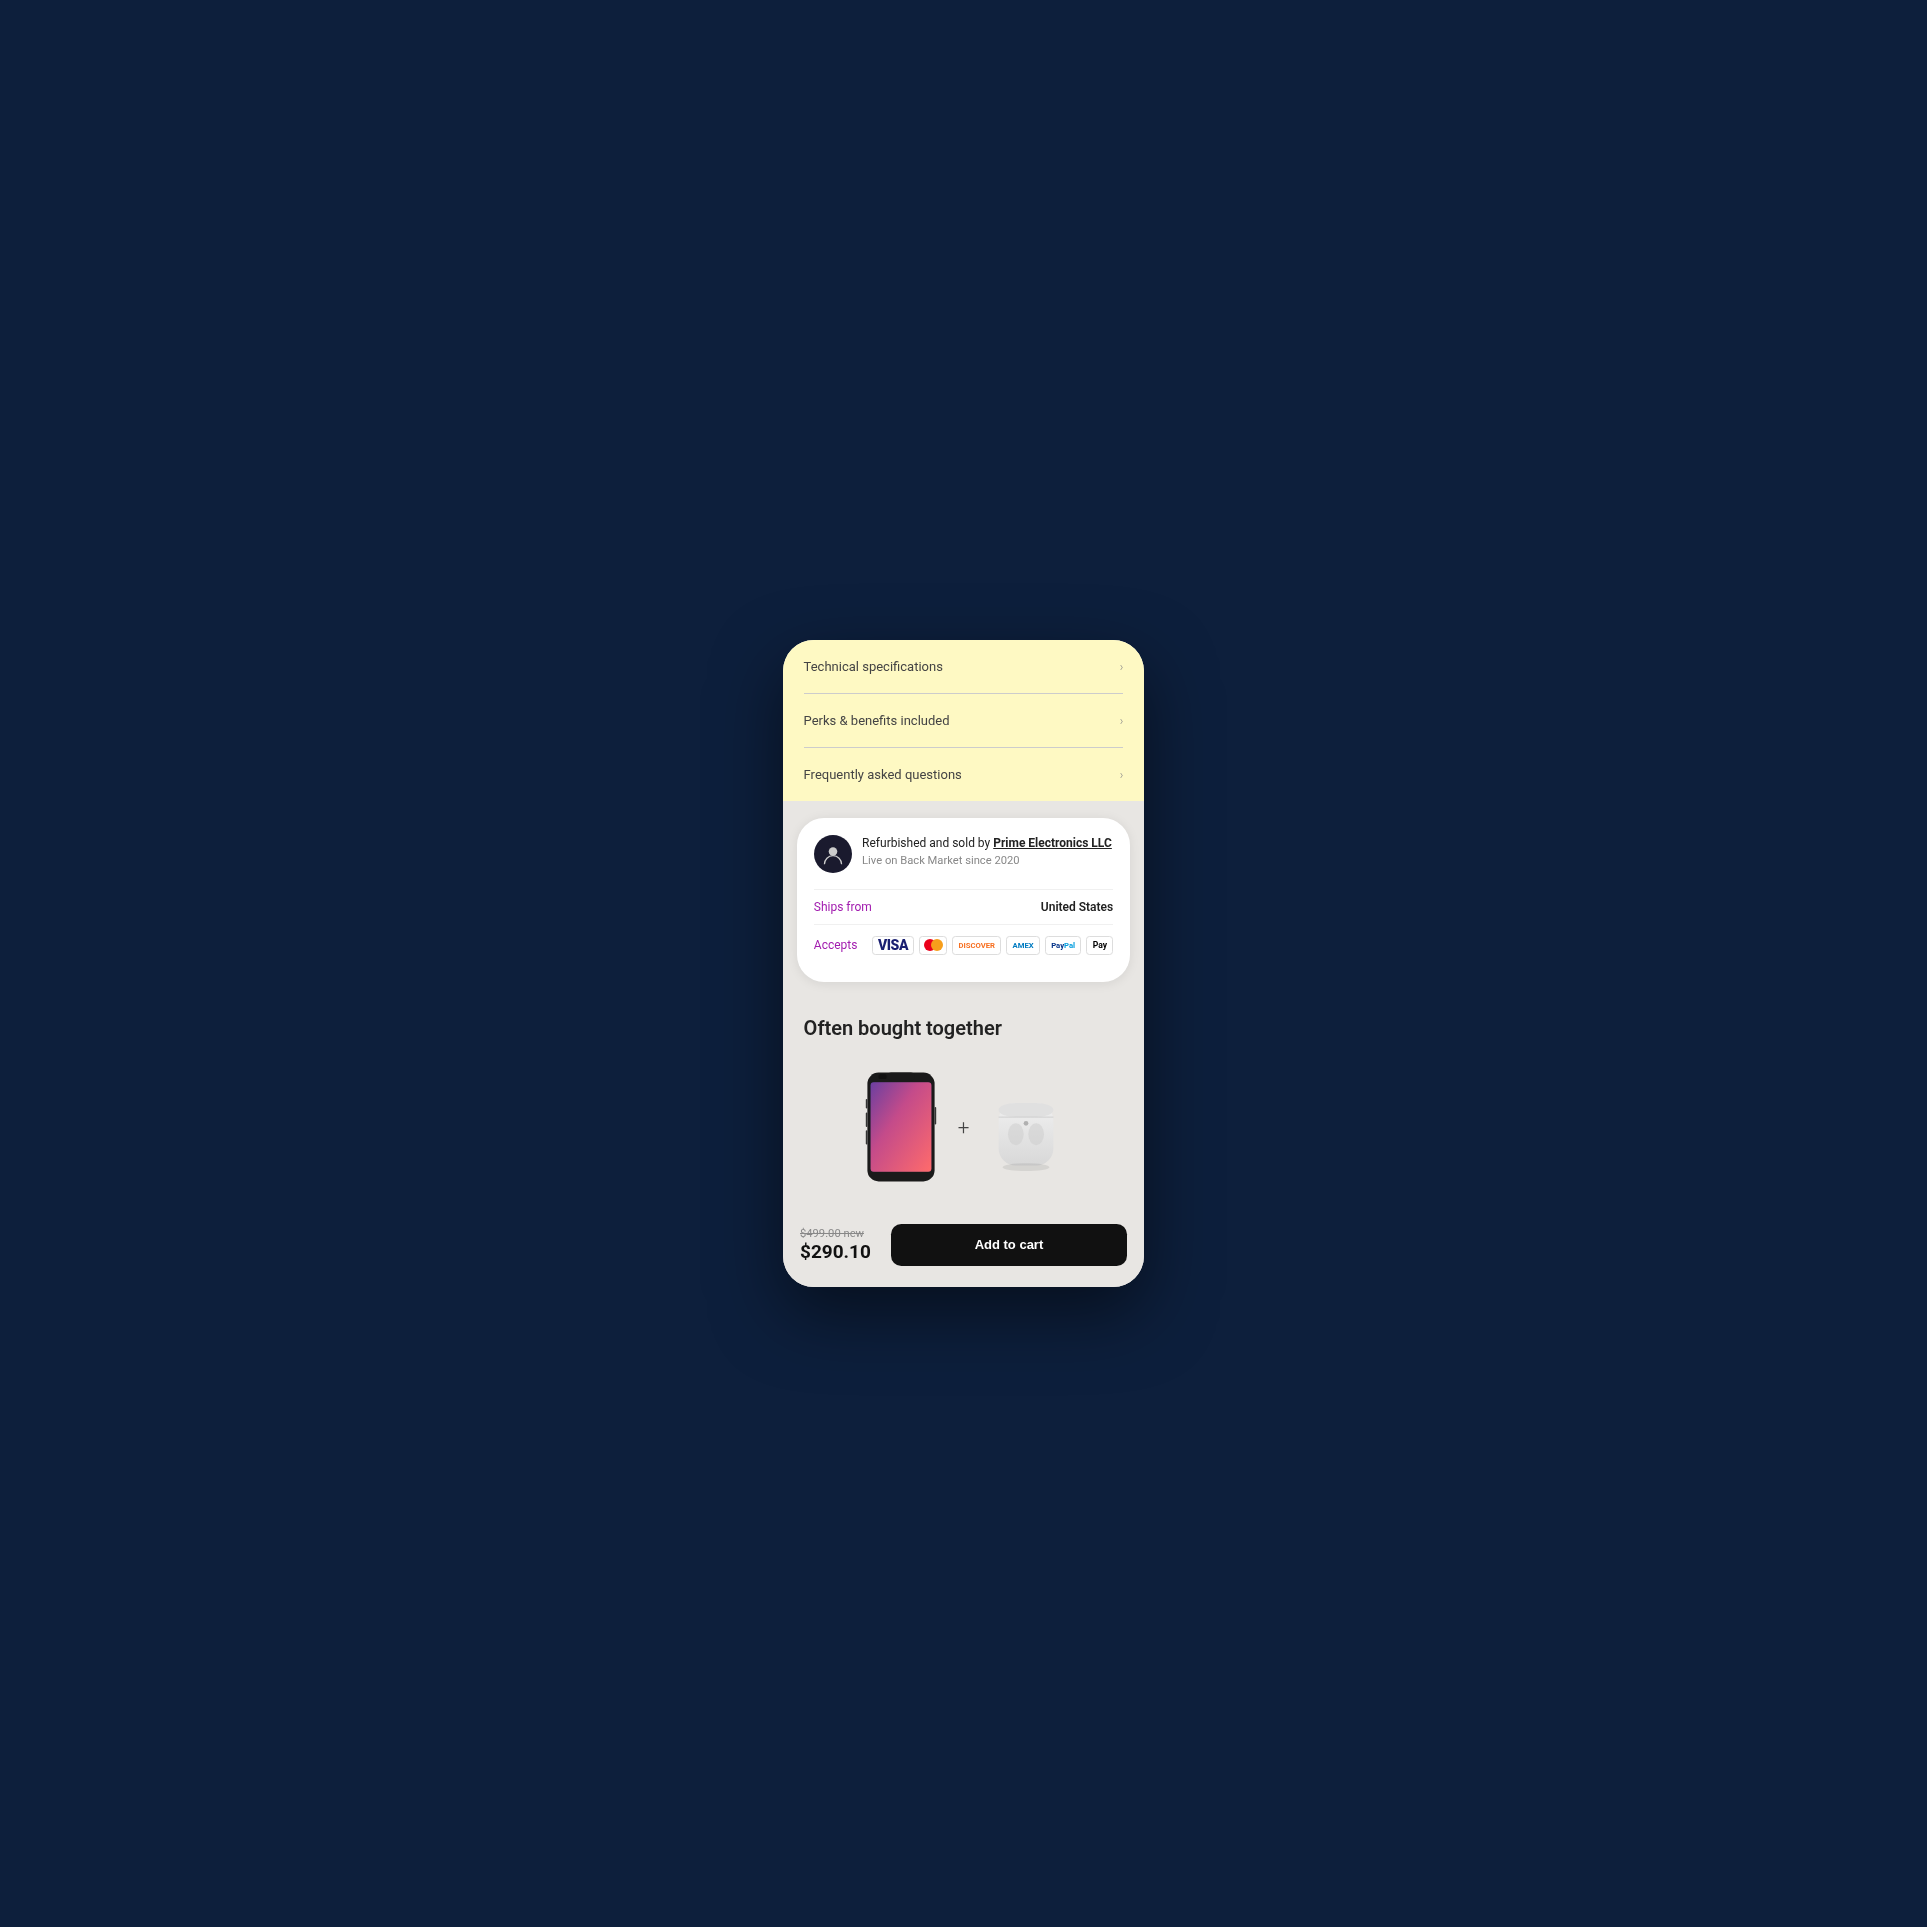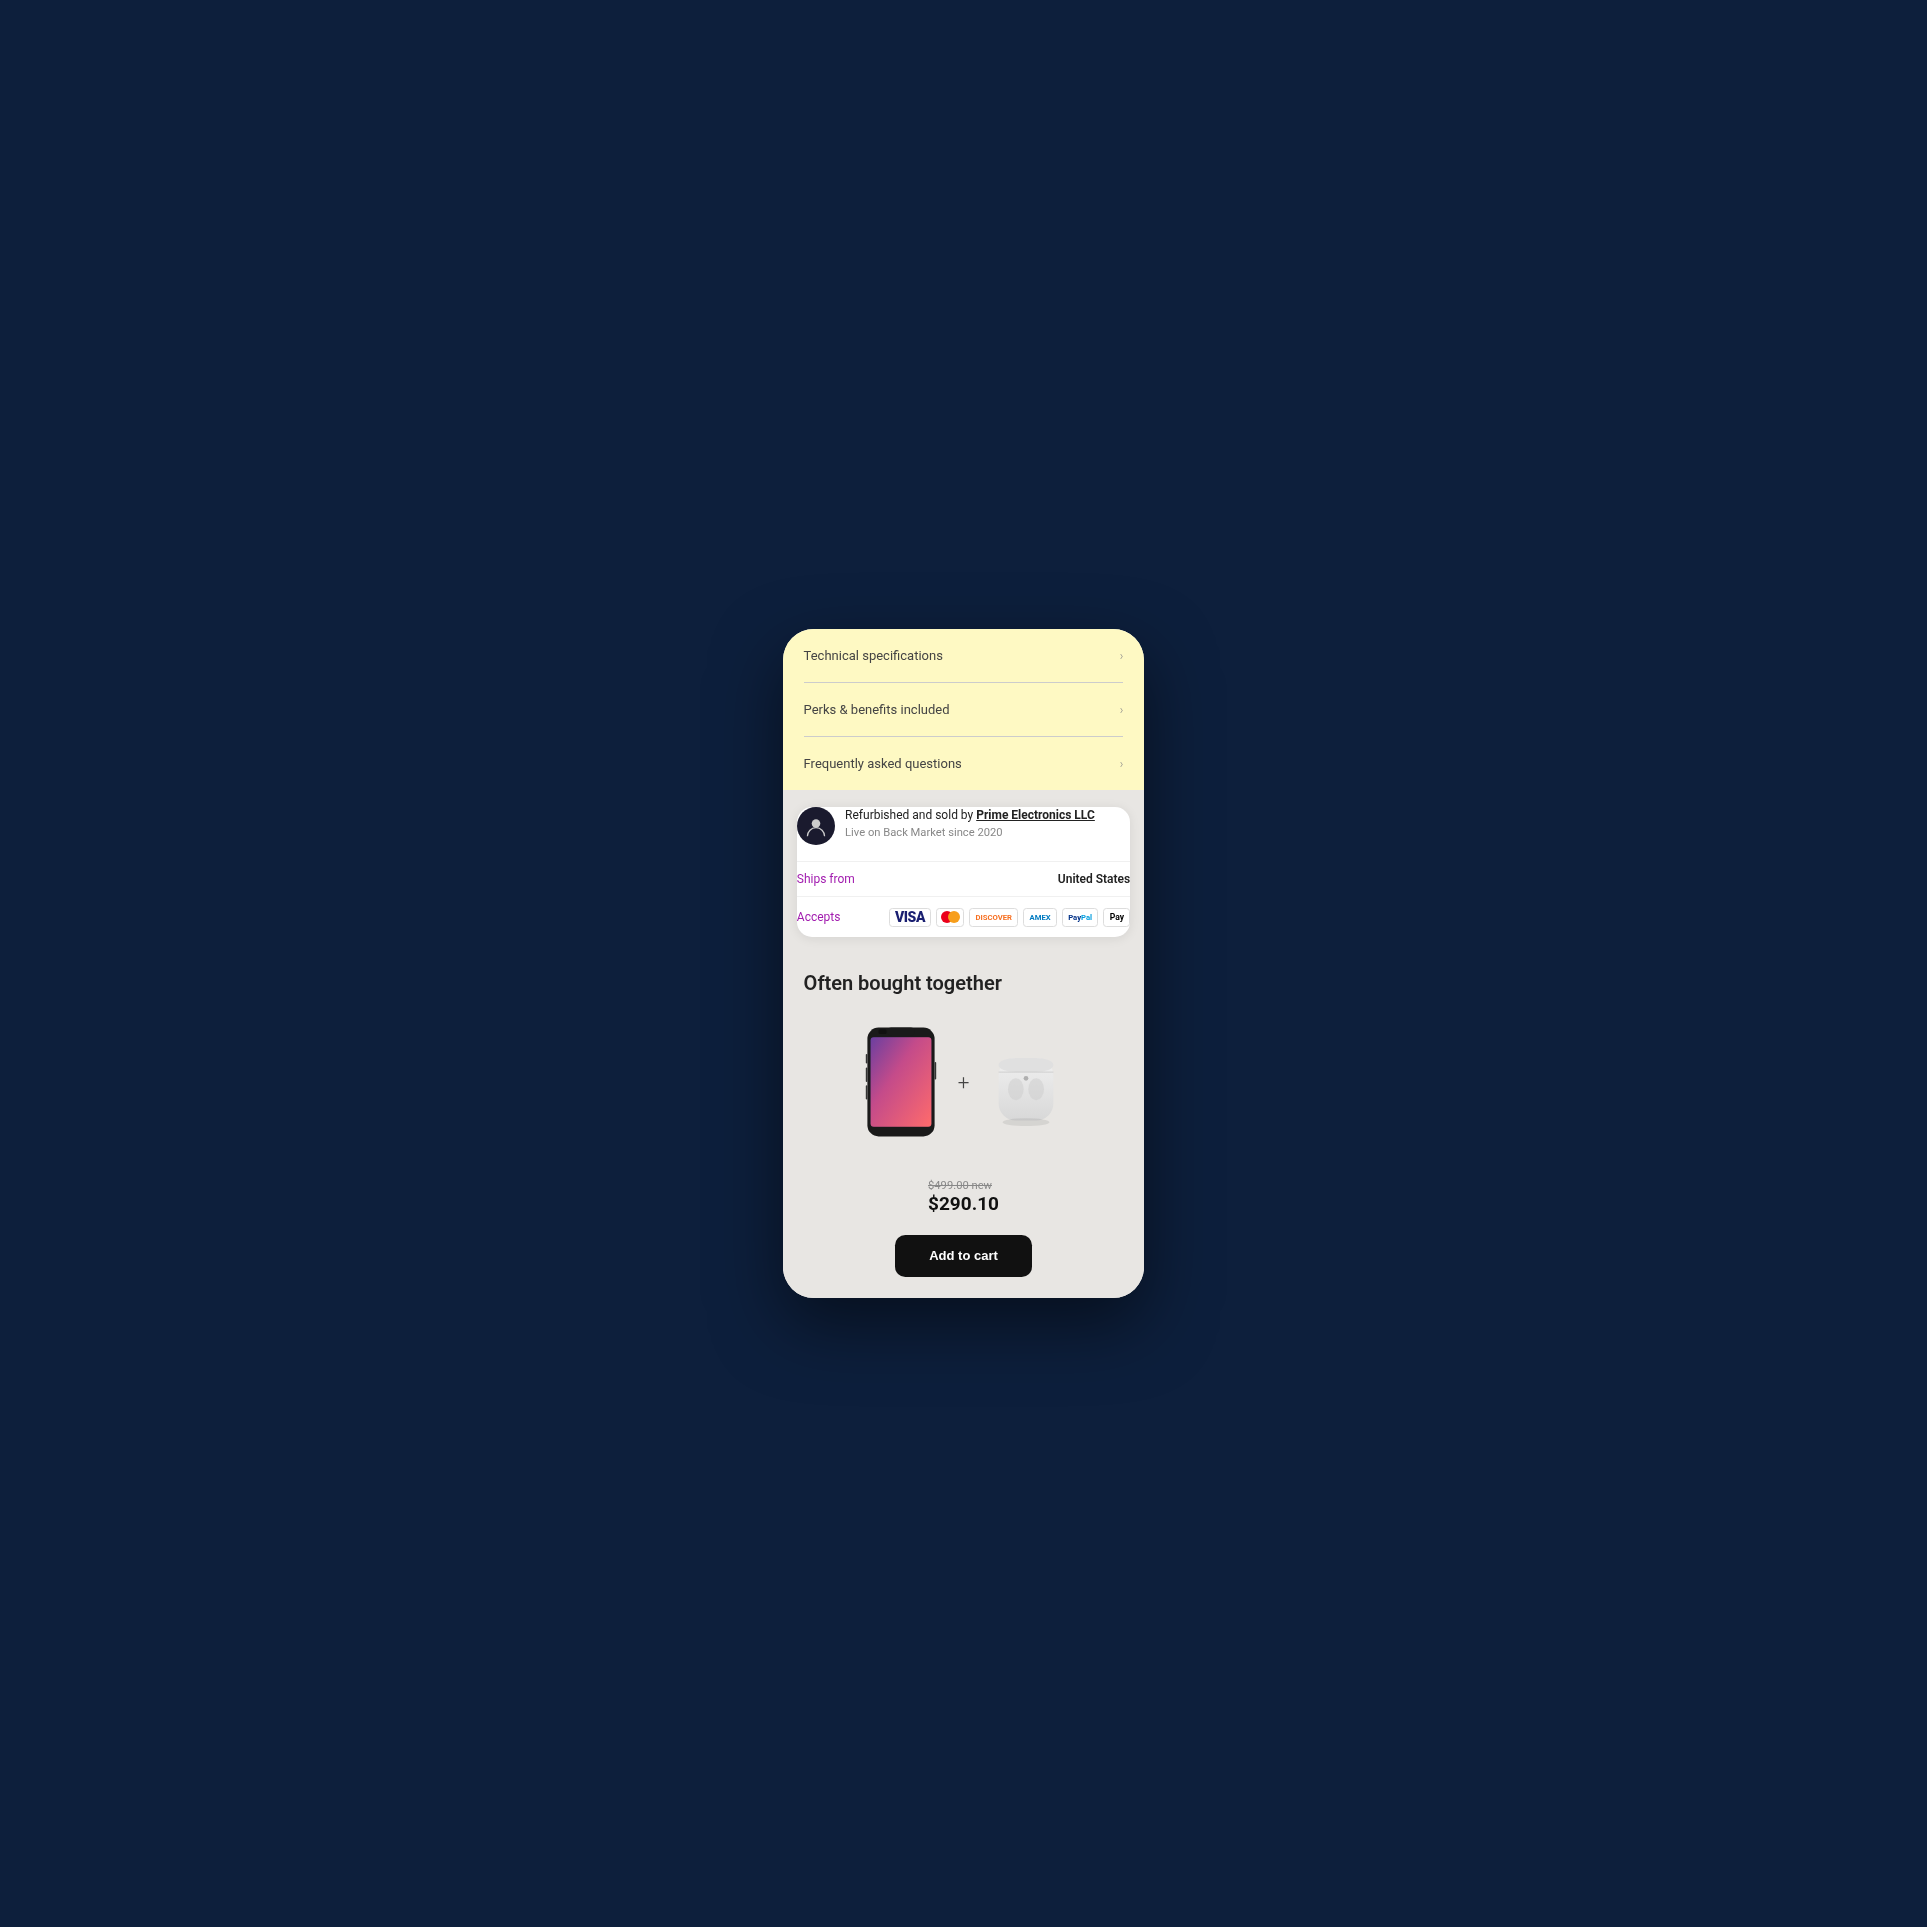--- a/index.html
+++ b/index.html
@@ -52,22 +52,23 @@
 
     .chevron-icon {
       color: #888;
       font-size: 12px;
       font-weight: 300;
     }
 
     
     .seller-card {
       background: #fff;
-      border-radius: 15px;
+      border-radius: 27px;
       margin: 17px 13.8px;
+      padding: 17px;
       box-shadow: 0 1.7px 10.3px rgba(0,0,0,0.08);
     }
 
     .seller-header {
       display: flex;
       align-items: flex-start;
       gap: 10.3px;
       margin-bottom: 15.5px;
     }
 
@@ -212,21 +213,20 @@
     }
 
     
     .bottom-bar {
       background: #e8e6e3;
       padding: 10.3px 17px 20.6px;
       display: flex;
       align-items: center;
       justify-content: flex-end;
       gap: 20px;
-      flex-direction: column;
     }
 
     .price-section {
       display: flex;
       flex-direction: column;
     }
 
     .price-original {
       font-size: 11.2px;
       color: #888;

